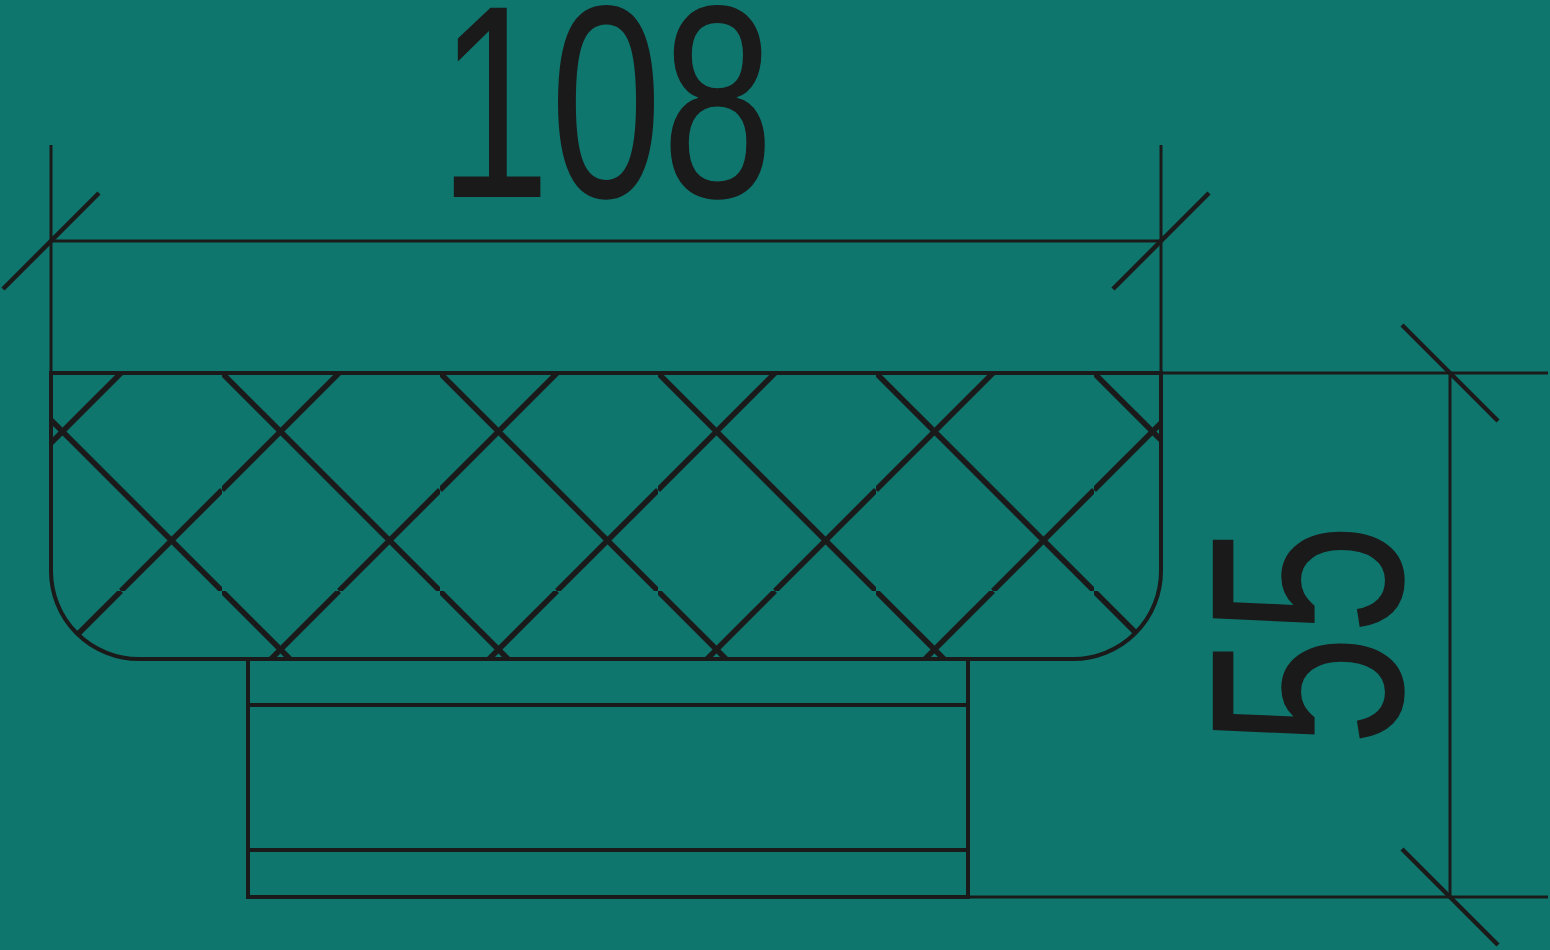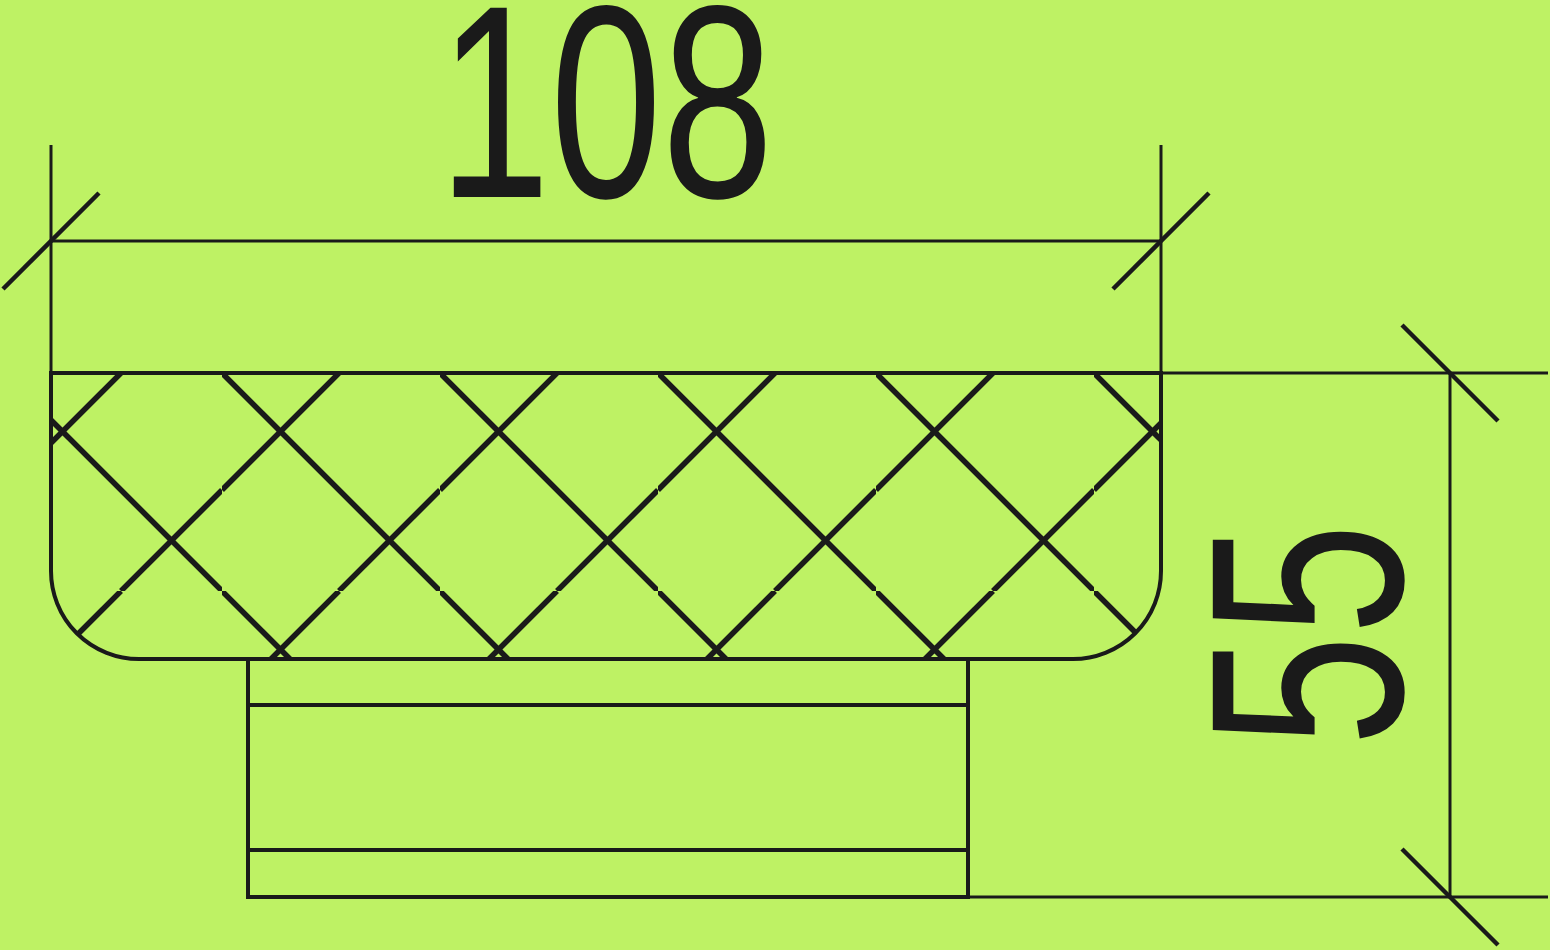--- a/index.html
+++ b/index.html
@@ -4,21 +4,21 @@
 <style>
   html, body {
     margin: 0;
     padding: 0;
     background: #ffffff;
   }
   .drawing-canvas {
     position: relative;
     width: 1550px;
     height: 950px;
-    background: #bef264;
+    background: #0f766e;
     overflow: hidden;
     font-family: "Liberation Sans", sans-serif;
   }
   svg text {
     font-family: "Liberation Sans", "DejaVu Sans", sans-serif;
     font-weight: 400;
   }
 </style>
 </head>
 <body>

